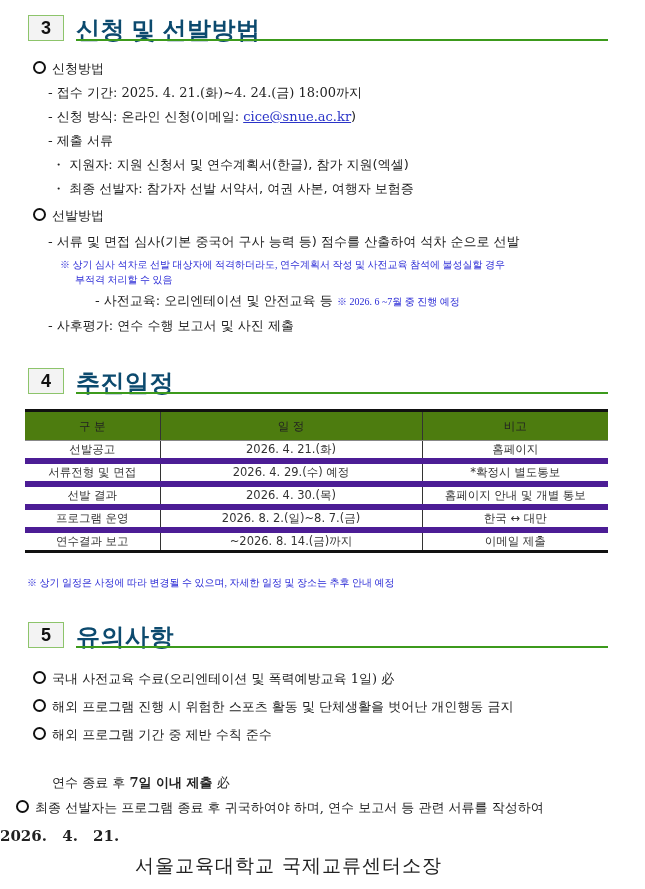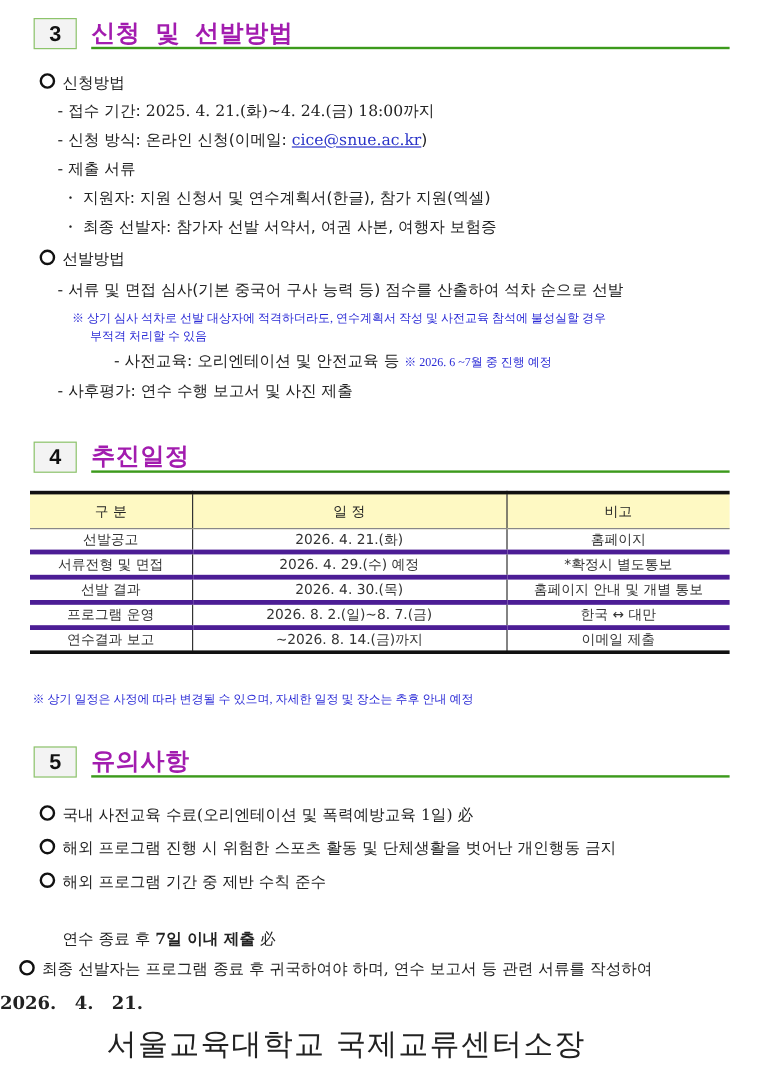--- a/index.html
+++ b/index.html
@@ -12,48 +12,48 @@
   
   .sec-head { position: absolute; left: 28px; height: 26px; width: 580px; }
   .sec-num {
     position: absolute; left: 0; top: 0; width: 34px; height: 24px;
     border: 1px solid #8dc46b; background: #f3f3f3;
     font-family: "Liberation Sans", sans-serif; font-weight: bold;
     font-size: 18px; text-align: center; line-height: 24px; color: #111;
   }
   .sec-title {
     position: absolute; left: 48px; top: -1px;
-    font-family: Liberation Mono, monospace; font-weight: bold; font-size: 20px;
-    color: #a21caf; letter-spacing: 0.5px;
+    font-family: Liberation Serif, serif; font-weight: bold; font-size: 24px;
+    color: #0c4a6e; letter-spacing: 0.5px;
   }
   .sec-line { position: absolute; left: 48px; right: 0; top: 24px; height: 2px; background: #3c9a1c; }
 
   .line { position: absolute; font-size: 13px; white-space: nowrap; color: #222; }
   .bullet-o { display: inline-block; width: 9px; height: 9px; border: 2px solid #111; border-radius: 50%; margin-right: 6px; vertical-align: -1px; }
   .serif-line { font-family: "DejaVu Serif", serif; font-size: 13px; }
   .note { color: #2b2bd6; font-size: 10px; font-family: Liberation Serif, serif; }
   .link { color: #2a33c8; text-decoration: underline; margin-top: 22px; }
   .bold { font-weight: bold; }
 
   
   table.sched {
     position: absolute; left: 25px; top: 409px; width: 583px;
     border-collapse: collapse; font-size: 11.5px; color: #333;
     border-top: 3px solid #111; border-bottom: 3px solid #111;
   }
   table.sched th {
-    background: #fef9c3; font-weight: normal; height: 26px; color: #222;
+    background: #4d7c0f; font-weight: normal; height: 26px; color: #222;
     border-bottom: 1px solid #888;
   }
-  table.sched td { height: 17px; text-align: center; border-bottom: 4px solid #4c1d95; padding: 0; }
+  table.sched td { height: 17px; text-align: center; border-bottom: 6px solid #4c1d95; padding: 0; }
   table.sched th + th, table.sched td + td { border-left: 1px solid #333; }
   table.sched tr:last-child td { border-bottom: none; }
 
   .footer-date { position: absolute; left: 0; width: 512px; top: 827px; text-align: left; font-family: "DejaVu Serif", serif; font-weight: bold; font-size: 15px; word-spacing: 10px; }
-  .footer-org { position: absolute; left: 0; width: 577px; top: 853px; text-align: center; font-family: "DejaVu Serif", serif; font-size: 25px; letter-spacing: 1px; }
+  .footer-org { position: absolute; left: 0; width: 577px; top: 853px; text-align: center; font-family: "DejaVu Serif", serif; font-size: 19px; letter-spacing: 1px; }
 </style>
 </head>
 <body>
 
 <div class="sec-head" style="top:15px;">
   <div class="sec-num">3</div>
   <div class="sec-title">신청 및 선발방법</div>
   <div class="sec-line"></div>
 </div>
 

